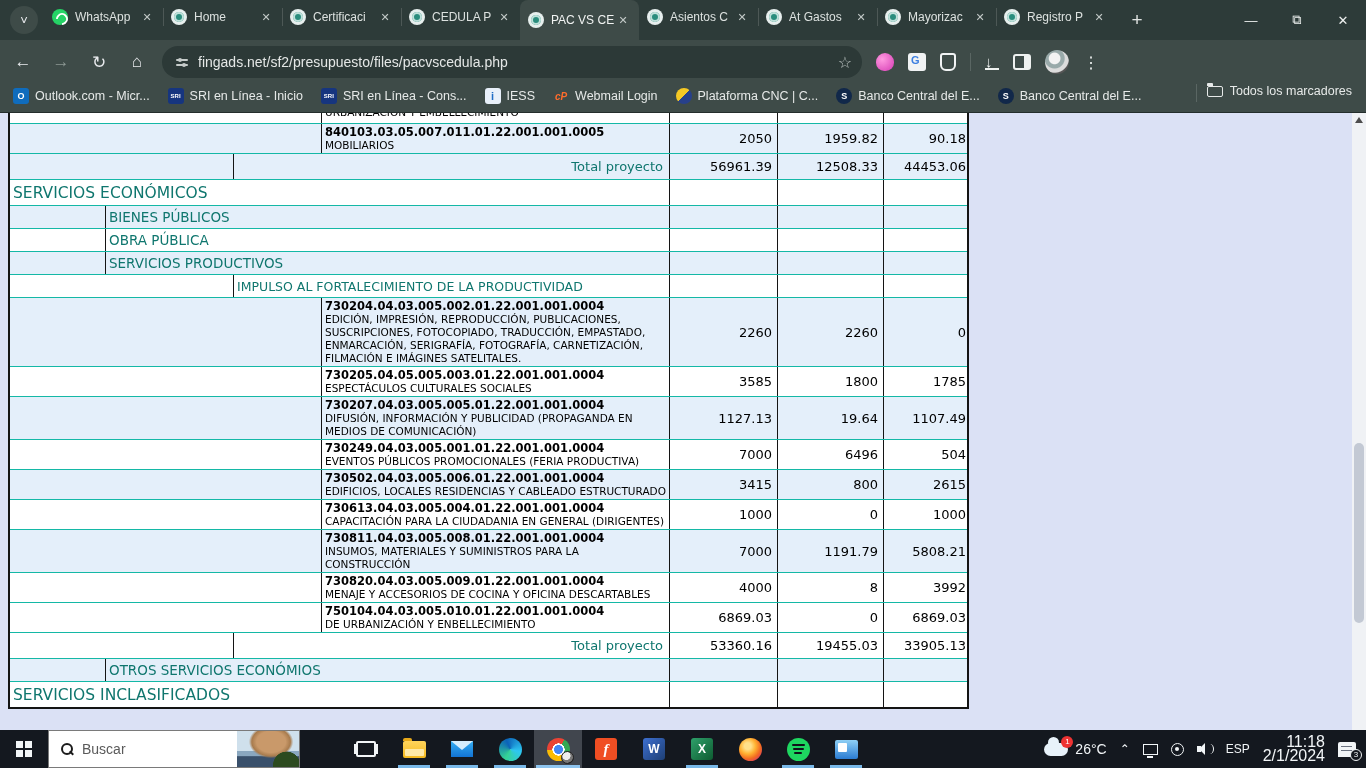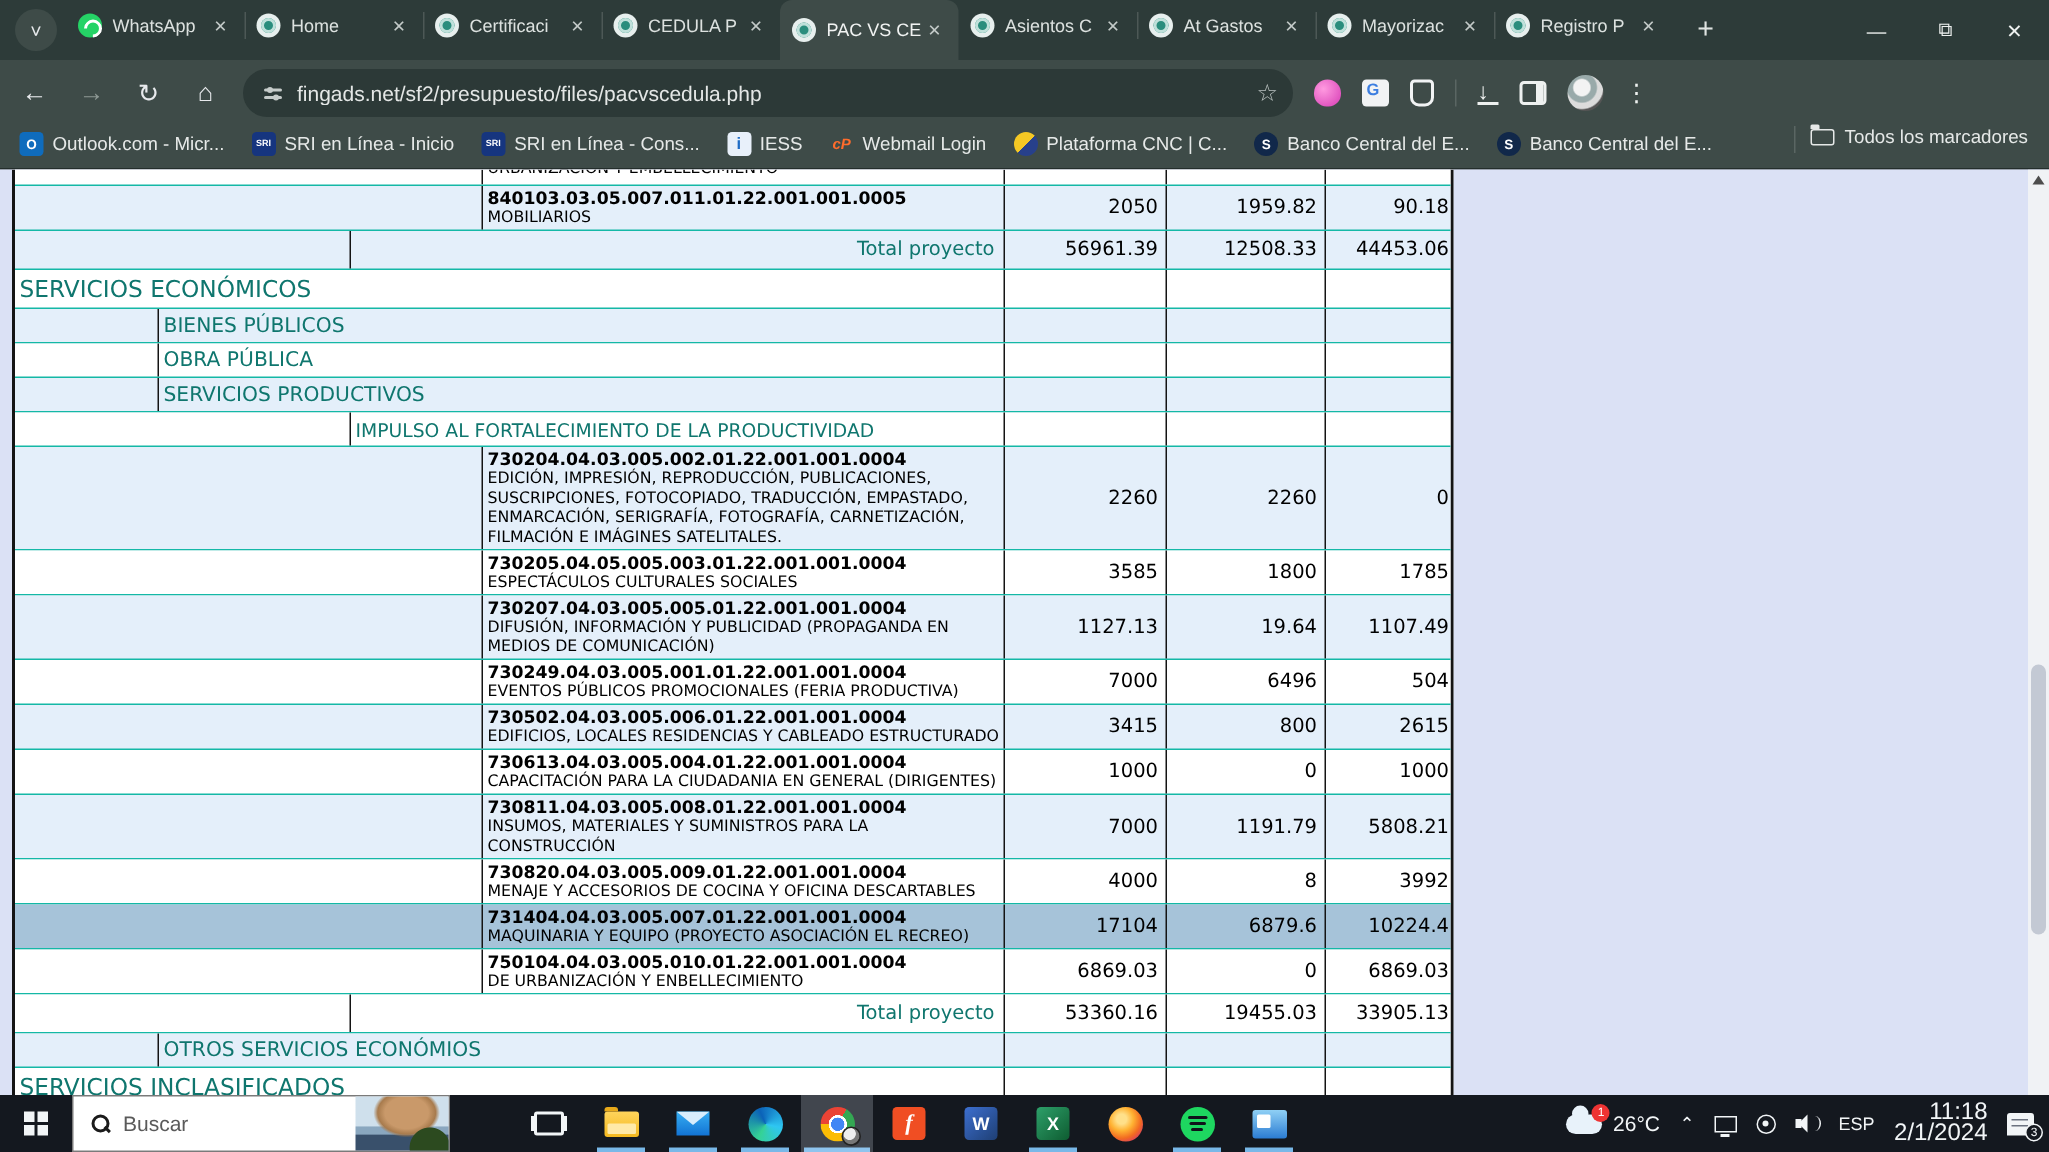--- a/index.html
+++ b/index.html
@@ -434,30 +434,20 @@
         <div class="row white">
           <div class="cell sp3"></div>
           <div class="cell dcell">
             <div class="code">730820.04.03.005.009.01.22.001.001.0004</div>
             <div class="desc">MENAJE Y ACCESORIOS DE COCINA Y OFICINA DESCARTABLES</div>
           </div>
           <div class="cell val ">4000</div>
           <div class="cell val v2">8</div>
           <div class="cell val v3 last">3992</div>
         </div>
-        <div class="row select">
-          <div class="cell sp3"></div>
-          <div class="cell dcell">
-            <div class="code">731404.04.03.005.007.01.22.001.001.0004</div>
-            <div class="desc">MAQUINARIA Y EQUIPO (PROYECTO ASOCIACIÓN EL RECREO)</div>
-          </div>
-          <div class="cell val ">17104</div>
-          <div class="cell val v2">6879.6</div>
-          <div class="cell val v3 last">10224.4</div>
-        </div>
         <div class="row white">
           <div class="cell sp3"></div>
           <div class="cell dcell">
             <div class="code">750104.04.03.005.010.01.22.001.001.0004</div>
             <div class="desc">DE URBANIZACIÓN Y ENBELLECIMIENTO</div>
           </div>
           <div class="cell val ">6869.03</div>
           <div class="cell val v2">0</div>
           <div class="cell val v3 last">6869.03</div>
         </div>

